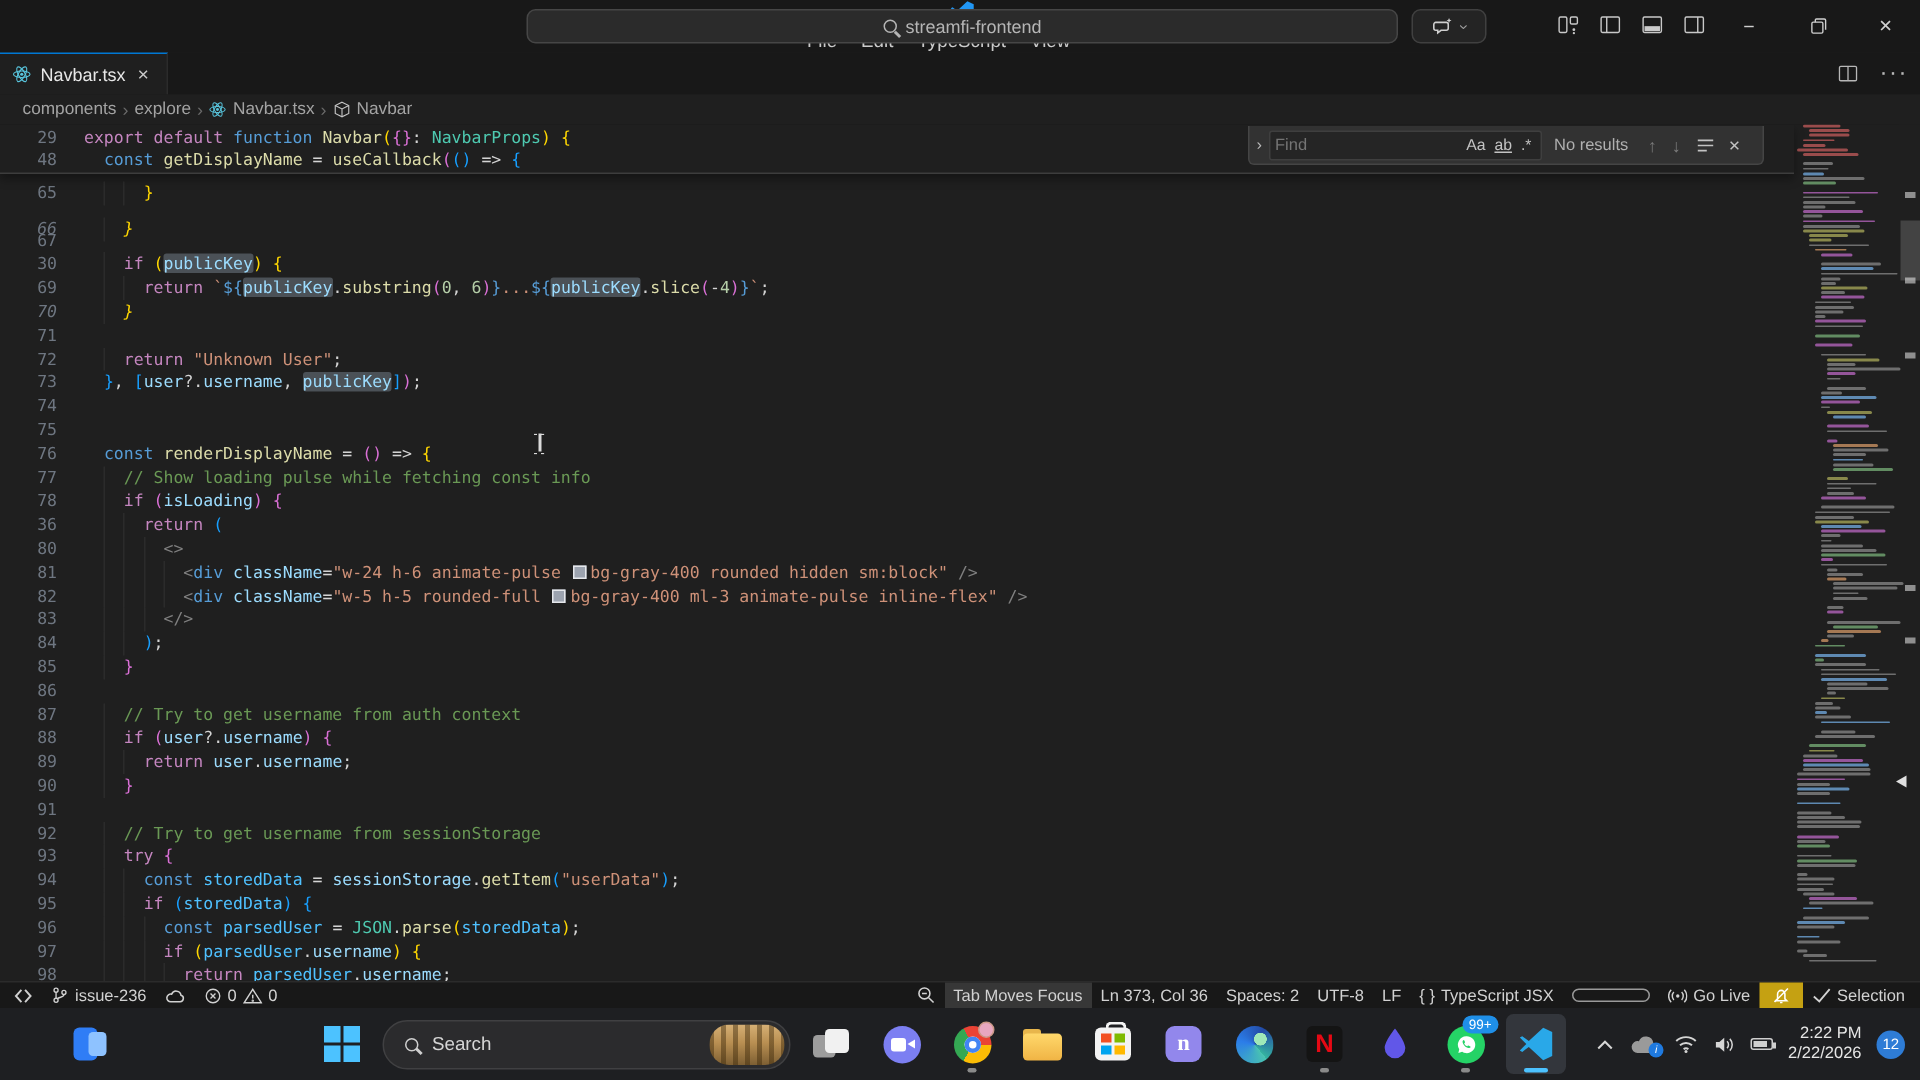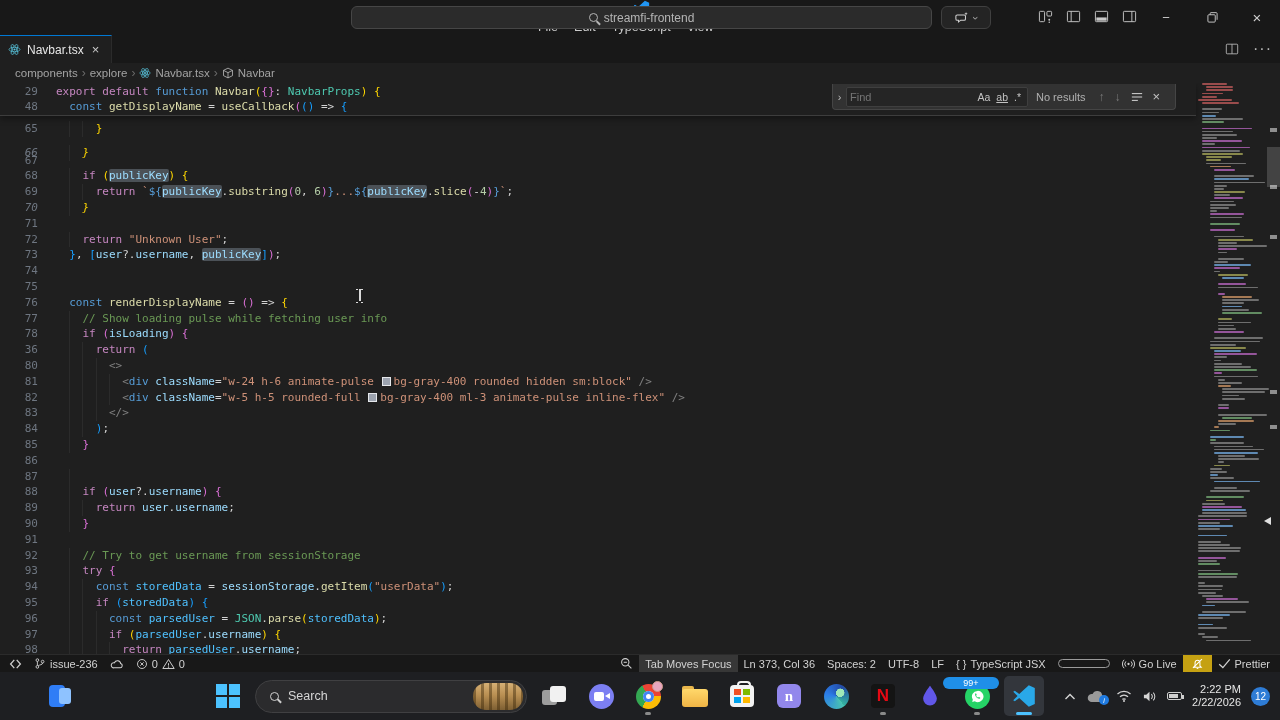--- a/index.html
+++ b/index.html
@@ -134,21 +134,21 @@
   .store-grid { position:absolute; inset:4px; display:grid; grid-template-columns:1fr 1fr; gap:2px; }
   .store-grid i:nth-child(1){background:#f25022}.store-grid i:nth-child(2){background:#7fba00}
   .store-grid i:nth-child(3){background:#00a4ef}.store-grid i:nth-child(4){background:#ffb900}
   .notion { width:24px; height:24px; background:#9287ec; border-radius:6px; color:#fff; font-weight:bold;
     font-size:15px; display:flex; align-items:center; justify-content:center; font-family:"Liberation Serif",serif; }
   .netflix { width:24px; height:24px; background:#141414; border-radius:4px; color:#e50914; font-weight:bold;
     font-size:17px; display:flex; align-items:center; justify-content:center; }
   .whats { width:25px; height:25px; border-radius:50%; background:#25d366; position:relative;
     display:flex; align-items:center; justify-content:center; }
   .badge99 { position:absolute; top:-7px; right:-9px; background:#1f8fe8; color:#fff; font-size:9px;
-    border-radius:8px; padding:1px 20px; z-index:3; }
+    border-radius:8px; padding:1px 4px; z-index:3; }
   .taskview { position:relative; width:24px; height:24px; }
   .taskview::before { content:''; position:absolute; left:0; top:6px; width:15px; height:15px; background:#9d9d9d; border-radius:3px; }
   .taskview::after { content:''; position:absolute; right:0; top:2px; width:16px; height:16px; background:#f1f1f1; border-radius:3px; }
   .chatcam { width:25px; height:25px; border-radius:50%; background:#7c7ff2; position:relative; }
   .chatcam::before { content:''; position:absolute; left:5px; top:8px; width:10px; height:9px; background:#fff; border-radius:2px; }
   .chatcam::after { content:''; position:absolute; right:4px; top:9px; width:0; height:0;
     border-top:3.5px solid transparent; border-bottom:3.5px solid transparent; border-right:5px solid #fff; }
   .widgets { width:26px; height:26px; position:relative; }
   .widgets::before { content:''; position:absolute; left:2px; top:2px; width:16px; height:22px; background:#2f7df6; border-radius:4px; }
   .widgets::after { content:''; position:absolute; right:2px; top:5px; width:12px; height:16px; background:#8ec2ff; border-radius:3px; }
@@ -277,40 +277,40 @@
       </svg>
       <span>Navbar</span>
     </span>
   </div>
 
   <div id="editor">
     <div id="code-lines">
         <div class="code-line" style="top: 38px;"><span class="ln-num">65</span><span class="guide" style="left: 69.2px;"></span><span class="guide" style="left: 82.4px;"></span><span class="ln-body"><span class="tk-p">      </span><span class="tk-B1">}</span></span></div>
         <div class="code-line" style="top: 62px; font-style: italic;"><span class="ln-num">66</span><span class="guide" style="left: 69.2px;"></span><span class="ln-body"><span class="tk-p">    </span><span class="tk-B1">}</span></span></div>
         <div class="code-line" style="top: 69.6px;"><span class="ln-num">67</span><span class="ln-body"></span></div>
-        <div class="code-line" style="top: 85.4px;"><span class="ln-num">68</span><span class="guide" style="left: 69.2px;"></span><span class="ln-body"><span class="tk-p">    </span><span class="tk-k">if </span><span class="tk-B1">(</span><span class="tk-hv">publicKey</span><span class="tk-B1">)</span><span class="tk-p"> </span><span class="tk-B1">{</span></span></div>
+        <div class="code-line" style="top: 85.4px;"><span class="ln-num">30</span><span class="guide" style="left: 69.2px;"></span><span class="ln-body"><span class="tk-p">    </span><span class="tk-k">if </span><span class="tk-B1">(</span><span class="tk-hv">publicKey</span><span class="tk-B1">)</span><span class="tk-p"> </span><span class="tk-B1">{</span></span></div>
         <div class="code-line" style="top: 101.2px;"><span class="ln-num">69</span><span class="guide" style="left: 69.2px;"></span><span class="guide" style="left: 82.4px;"></span><span class="ln-body"><span class="tk-p">      </span><span class="tk-k">return </span><span class="tk-s">`</span><span class="tk-b">${</span><span class="tk-hv">publicKey</span><span class="tk-p">.</span><span class="tk-f">substring</span><span class="tk-B2">(</span><span class="tk-n">0</span><span class="tk-p">, </span><span class="tk-n">6</span><span class="tk-B2">)</span><span class="tk-b">}</span><span class="tk-s">...</span><span class="tk-b">${</span><span class="tk-hv">publicKey</span><span class="tk-p">.</span><span class="tk-f">slice</span><span class="tk-B2">(</span><span class="tk-p">-</span><span class="tk-n">4</span><span class="tk-B2">)</span><span class="tk-b">}</span><span class="tk-s">`</span><span class="tk-p">;</span></span></div>
         <div class="code-line" style="top: 117px; font-style: italic;"><span class="ln-num">70</span><span class="guide" style="left: 69.2px;"></span><span class="ln-body"><span class="tk-p">    </span><span class="tk-B1">}</span></span></div>
         <div class="code-line" style="top: 132.8px;"><span class="ln-num">71</span><span class="ln-body"></span></div>
         <div class="code-line" style="top: 148.6px;"><span class="ln-num">72</span><span class="guide" style="left: 69.2px;"></span><span class="ln-body"><span class="tk-p">    </span><span class="tk-k">return </span><span class="tk-s">"Unknown User"</span><span class="tk-p">;</span></span></div>
         <div class="code-line" style="top: 164.4px;"><span class="ln-num">73</span><span class="ln-body"><span class="tk-p">  </span><span class="tk-B3">}</span><span class="tk-p">, </span><span class="tk-B3">[</span><span class="tk-v">user</span><span class="tk-p">?.</span><span class="tk-v">username</span><span class="tk-p">, </span><span class="tk-hv">publicKey</span><span class="tk-B3">]</span><span class="tk-B2">)</span><span class="tk-p">;</span></span></div>
         <div class="code-line" style="top: 180.2px;"><span class="ln-num">74</span><span class="ln-body"></span></div>
         <div class="code-line" style="top: 196px;"><span class="ln-num">75</span></div>
         <div class="code-line" style="top: 211.8px;"><span class="ln-num">76</span><span class="ln-body"><span class="tk-p">  </span><span class="tk-b">const </span><span class="tk-f">renderDisplayName</span><span class="tk-p"> = </span><span class="tk-B2">()</span><span class="tk-p"> =&gt; </span><span class="tk-B1">{</span></span></div>
-        <div class="code-line" style="top: 227.6px;"><span class="ln-num">77</span><span class="guide" style="left: 69.2px;"></span><span class="ln-body"><span class="tk-p">    </span><span class="tk-c">// Show loading pulse while fetching user info</span></span></div>
+        <div class="code-line" style="top: 227.6px;"><span class="ln-num">77</span><span class="guide" style="left: 69.2px;"></span><span class="ln-body"><span class="tk-p">    </span><span class="tk-c">// Show loading pulse while fetching const info</span></span></div>
         <div class="code-line" style="top: 243.4px;"><span class="ln-num">78</span><span class="guide" style="left: 69.2px;"></span><span class="ln-body"><span class="tk-p">    </span><span class="tk-k">if </span><span class="tk-B2">(</span><span class="tk-v">isLoading</span><span class="tk-B2">)</span><span class="tk-p"> </span><span class="tk-B2">{</span></span></div>
         <div class="code-line" style="top: 259.2px;"><span class="ln-num">36</span><span class="guide" style="left: 69.2px;"></span><span class="guide" style="left: 82.4px;"></span><span class="ln-body"><span class="tk-p">      </span><span class="tk-k">return </span><span class="tk-B3">(</span></span></div>
         <div class="code-line" style="top: 275px;"><span class="ln-num">80</span><span class="guide" style="left: 69.2px;"></span><span class="guide" style="left: 82.4px;"></span><span class="guide" style="left: 95.6px;"></span><span class="ln-body"><span class="tk-p">        </span><span class="tk-g">&lt;&gt;</span></span></div>
         <div class="code-line" style="top: 290.8px;"><span class="ln-num">81</span><span class="guide" style="left: 69.2px;"></span><span class="guide" style="left: 82.4px;"></span><span class="guide" style="left: 95.6px;"></span><span class="guide" style="left: 108.8px;"></span><span class="ln-body"><span class="tk-p">          </span><span class="tk-g">&lt;</span><span class="tk-d">div</span><span class="tk-p"> </span><span class="tk-a">className</span><span class="tk-p">=</span><span class="tk-s">"w-24 h-6 animate-pulse </span><span class="sw"></span><span class="tk-s">bg-gray-400 rounded hidden sm:block"</span><span class="tk-p"> </span><span class="tk-g">/&gt;</span></span></div>
         <div class="code-line" style="top: 306.6px;"><span class="ln-num">82</span><span class="guide" style="left: 69.2px;"></span><span class="guide" style="left: 82.4px;"></span><span class="guide" style="left: 95.6px;"></span><span class="guide" style="left: 108.8px;"></span><span class="ln-body"><span class="tk-p">          </span><span class="tk-g">&lt;</span><span class="tk-d">div</span><span class="tk-p"> </span><span class="tk-a">className</span><span class="tk-p">=</span><span class="tk-s">"w-5 h-5 rounded-full </span><span class="sw"></span><span class="tk-s">bg-gray-400 ml-3 animate-pulse inline-flex"</span><span class="tk-p"> </span><span class="tk-g">/&gt;</span></span></div>
         <div class="code-line" style="top: 322.4px;"><span class="ln-num">83</span><span class="guide" style="left: 69.2px;"></span><span class="guide" style="left: 82.4px;"></span><span class="guide" style="left: 95.6px;"></span><span class="ln-body"><span class="tk-p">        </span><span class="tk-g">&lt;/&gt;</span></span></div>
         <div class="code-line" style="top: 338.2px;"><span class="ln-num">84</span><span class="guide" style="left: 69.2px;"></span><span class="guide" style="left: 82.4px;"></span><span class="ln-body"><span class="tk-p">      </span><span class="tk-B3">)</span><span class="tk-p">;</span></span></div>
         <div class="code-line" style="top: 354px;"><span class="ln-num">85</span><span class="guide" style="left: 69.2px;"></span><span class="ln-body"><span class="tk-p">    </span><span class="tk-B2">}</span></span></div>
         <div class="code-line" style="top: 369.8px;"><span class="ln-num">86</span><span class="ln-body"></span></div>
-        <div class="code-line" style="top: 385.6px;"><span class="ln-num">87</span><span class="guide" style="left: 69.2px;"></span></div>
+        <div class="code-line" style="top: 385.6px;"><span class="ln-num">87</span><span class="guide" style="left: 69.2px;"></span><span class="ln-body"><span class="tk-p">    </span><span class="tk-c">// Try to get username from auth context</span></span></div>
         <div class="code-line" style="top: 401.4px;"><span class="ln-num">88</span><span class="guide" style="left: 69.2px;"></span><span class="ln-body"><span class="tk-p">    </span><span class="tk-k">if </span><span class="tk-B2">(</span><span class="tk-v">user</span><span class="tk-p">?.</span><span class="tk-v">username</span><span class="tk-B2">)</span><span class="tk-p"> </span><span class="tk-B2">{</span></span></div>
         <div class="code-line" style="top: 417.2px;"><span class="ln-num">89</span><span class="guide" style="left: 69.2px;"></span><span class="guide" style="left: 82.4px;"></span><span class="ln-body"><span class="tk-p">      </span><span class="tk-k">return </span><span class="tk-v">user</span><span class="tk-p">.</span><span class="tk-v">username</span><span class="tk-p">;</span></span></div>
         <div class="code-line" style="top: 433px;"><span class="ln-num">90</span><span class="guide" style="left: 69.2px;"></span><span class="ln-body"><span class="tk-p">    </span><span class="tk-B2">}</span></span></div>
         <div class="code-line" style="top: 448.8px;"><span class="ln-num">91</span><span class="ln-body"></span></div>
         <div class="code-line" style="top: 464.6px;"><span class="ln-num">92</span><span class="guide" style="left: 69.2px;"></span><span class="ln-body"><span class="tk-p">    </span><span class="tk-c">// Try to get username from sessionStorage</span></span></div>
         <div class="code-line" style="top: 480.4px;"><span class="ln-num">93</span><span class="guide" style="left: 69.2px;"></span><span class="ln-body"><span class="tk-p">    </span><span class="tk-k">try </span><span class="tk-B2">{</span></span></div>
         <div class="code-line" style="top: 496.2px;"><span class="ln-num">94</span><span class="guide" style="left: 69.2px;"></span><span class="guide" style="left: 82.4px;"></span><span class="ln-body"><span class="tk-p">      </span><span class="tk-b">const </span><span class="tk-v2">storedData</span><span class="tk-p"> = </span><span class="tk-v">sessionStorage</span><span class="tk-p">.</span><span class="tk-f">getItem</span><span class="tk-B3">(</span><span class="tk-s">"userData"</span><span class="tk-B3">)</span><span class="tk-p">;</span></span></div>
         <div class="code-line" style="top: 512px;"><span class="ln-num">95</span><span class="guide" style="left: 69.2px;"></span><span class="guide" style="left: 82.4px;"></span><span class="ln-body"><span class="tk-p">      </span><span class="tk-k">if </span><span class="tk-B3">(</span><span class="tk-v2">storedData</span><span class="tk-B3">)</span><span class="tk-p"> </span><span class="tk-B3">{</span></span></div>
         <div class="code-line" style="top: 527.8px;"><span class="ln-num">96</span><span class="guide" style="left: 69.2px;"></span><span class="guide" style="left: 82.4px;"></span><span class="guide" style="left: 95.6px;"></span><span class="ln-body"><span class="tk-p">        </span><span class="tk-b">const </span><span class="tk-v2">parsedUser</span><span class="tk-p"> = </span><span class="tk-ty">JSON</span><span class="tk-p">.</span><span class="tk-f">parse</span><span class="tk-B1">(</span><span class="tk-v2">storedData</span><span class="tk-B1">)</span><span class="tk-p">;</span></span></div>
         <div class="code-line" style="top: 543.6px;"><span class="ln-num">97</span><span class="guide" style="left: 69.2px;"></span><span class="guide" style="left: 82.4px;"></span><span class="guide" style="left: 95.6px;"></span><span class="ln-body"><span class="tk-p">        </span><span class="tk-k">if </span><span class="tk-B1">(</span><span class="tk-v2">parsedUser</span><span class="tk-p">.</span><span class="tk-v">username</span><span class="tk-B1">)</span><span class="tk-p"> </span><span class="tk-B1">{</span></span></div>
@@ -589,21 +589,21 @@
               <path d="M5 11 V7 a3 3 0 0 1 6 0 v4 l1.5 1.5 H3.5 Z"></path>
               <line x1="7" y1="14" x2="9" y2="14"></line>
               <line x1="2.5" y1="13.5" x2="13.5" y2="2.5"></line>
             </g>
           </svg>
       </span>
       <span class="sb-item" style="padding-right:10px">
         <svg width="13" height="11" viewBox="0 0 16 13">
             <path fill="none" stroke="#d2d2d2" stroke-width="1.5" d="M1.5 7.5 L6 11.5 L14.5 1.5"></path>
           </svg>
-        <span>Prettier</span>
+        <span>Selection</span>
       </span>
     </div>
   </div>
 
   <div id="taskbar">
     <div class="tb-btn" style="margin-left:40px">
         <span class="widgets"></span>
       </div>
 
     <div id="tb-center">

